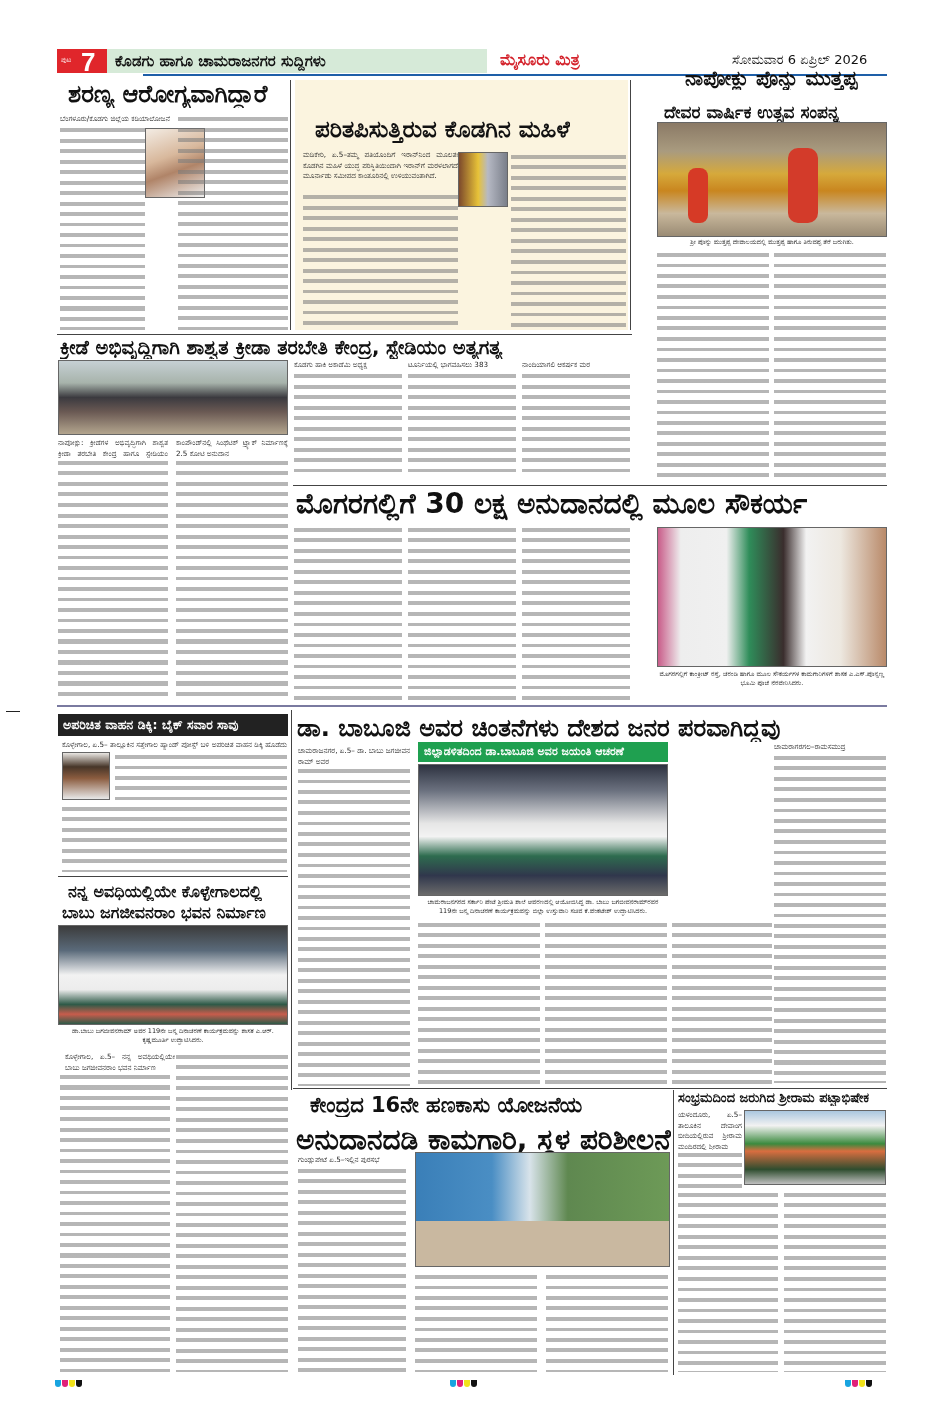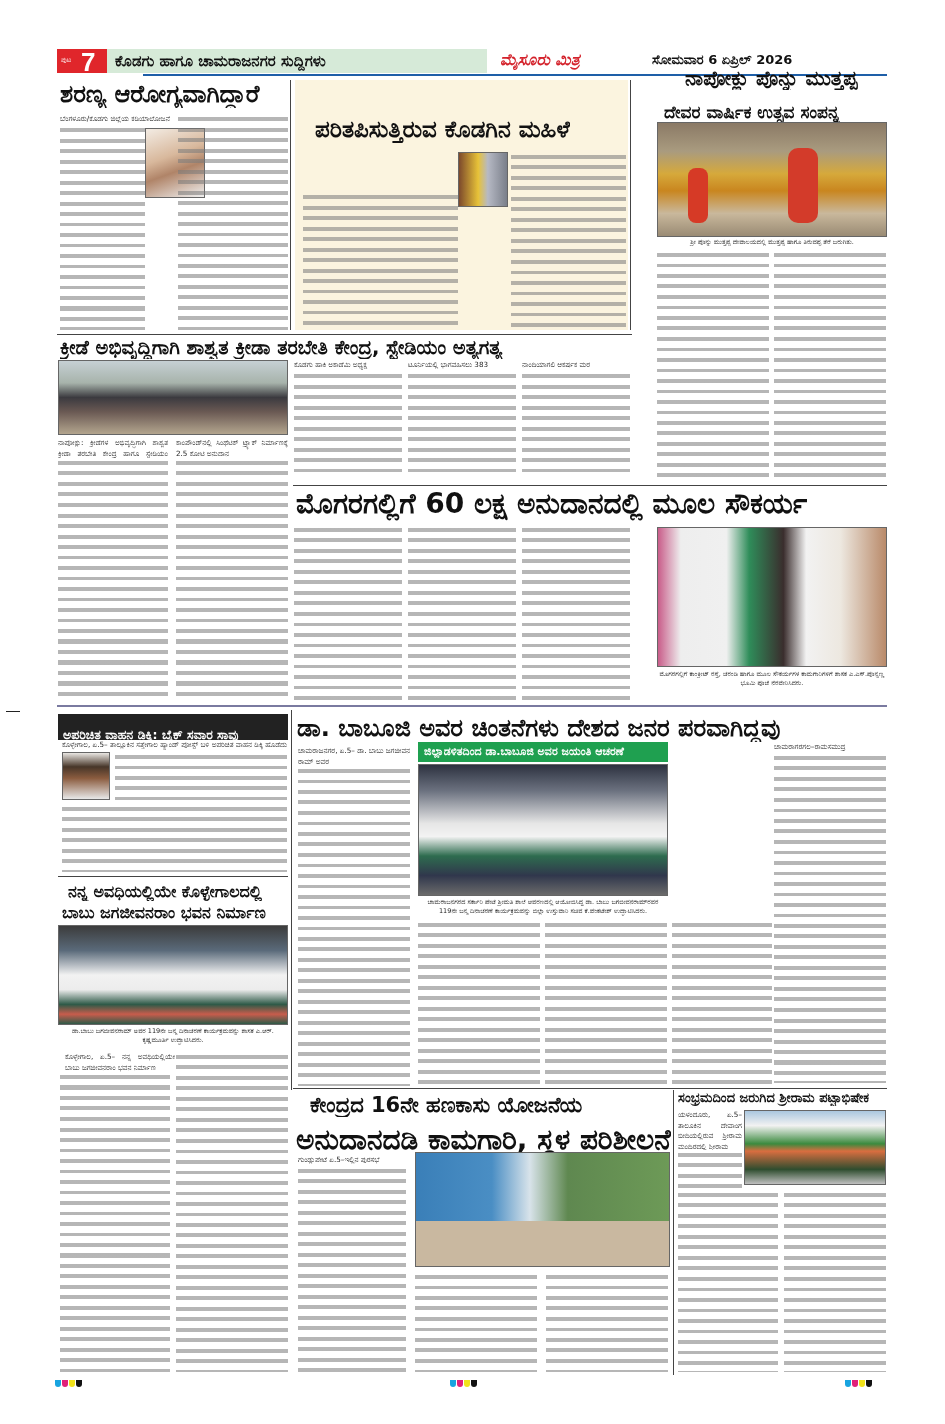--- a/index.html
+++ b/index.html
@@ -2,22 +2,22 @@
 <html><head>
 <meta charset="utf-8">
 <style>
 *{box-sizing:border-box;margin:0;padding:0}
 body{width:945px;height:1424px;background:#fff;font-family:"DejaVu Sans",sans-serif;position:relative;overflow:hidden;color:#111}
 .abs{position:absolute}
 #pg{left:57px;top:49px;width:63px;height:24px;background:#e0262b;color:#fff}
 #pg .lbl{position:absolute;left:4px;top:7px;font-size:7px}
 #pg .num{position:absolute;left:24px;top:-2px;font-size:26px;font-weight:bold;font-family:"Liberation Sans",sans-serif}
 #sec{left:107px;top:49px;width:380px;height:24px;background:#d6ead8;font-size:15px;font-weight:bold;padding:3px 8px}
-#brand{left:500px;top:50px;font-size:16px;font-weight:bold;color:#d4232c;font-style:italic}
-#date{left:652px;top:52px;font-size:13px;font-weight:bold}
+#brand{left:500px;top:50px;font-size:16px;font-weight:bold;color:#d4232c;}
+#date{left:732px;top:52px;font-size:13px;font-weight:normal}
 #bluebar{left:143px;top:74px;width:744px;height:2px;background:#1e5fa8}
 .rule{background:#444}
 
 .txt{position:absolute;font-size:7.2px;line-height:10.5px;color:#222;overflow:hidden;text-align:justify}
 .lines{background:repeating-linear-gradient(to bottom,transparent 0,transparent 3px,#7a7a7a 3px,#7a7a7a 7px,transparent 7px,transparent 10.5px);opacity:.55}
 .hl{position:absolute;font-weight:900;color:#111;font-family:"DejaVu Sans",sans-serif;white-space:nowrap;overflow:hidden}
 .photo{position:absolute;overflow:hidden;border:1px solid #666}
 .cap{position:absolute;font-size:6.5px;text-align:center;color:#222;overflow:hidden;line-height:9px}
 .cream{background:#fbf4df}
 </style>
@@ -30,29 +30,30 @@
 </div>
 <div id="sec" class="abs">ಕೊಡಗು ಹಾಗೂ ಚಾಮರಾಜನಗರ ಸುದ್ದಿಗಳು</div>
 <div id="brand" class="abs">ಮೈಸೂರು ಮಿತ್ರ</div>
 <div id="date" class="abs">ಸೋಮವಾರ 6 ಏಪ್ರಿಲ್ 2026</div>
 <div id="bluebar" class="abs"></div>
 
 <div class="abs rule" style="left:290px;top:80px;width:1px;height:250px"></div>
 <div class="abs rule" style="left:630px;top:80px;width:1px;height:250px"></div>
 
 <div>
-  <div class="hl" style="left:60px;top:80px;font-size:24px;width:230px">ಶರಣ್ಯ ಆರೋಗ್ಯವಾಗಿದ್ದಾರೆ</div>
+  <div class="hl" style="left:68px;top:80px;font-size:24px;width:230px">ಶರಣ್ಯ ಆರೋಗ್ಯವಾಗಿದ್ದಾರೆ</div>
   <div class="txt" style="left:60px;top:114px;width:110px;height:10px">ಬೆಂಗಳೂರು/ಕೊಡಗು ಜಿಲ್ಲೆಯ ಕಡಿಯಾಲೋಜನೆ ಶಿಬಿರಕ್ಕೆ ಕೇರಳದಿಂದ ಚಾರಣಕ್ಕಾಗಿ ಬಂದು ಏ.2ರಿಂದ ನಾಪತ್ತೆಯಾಗಿದ್ದ ಜಿ.ಎಸ್. ಶರಣ್ಯ(36) ಪತ್ತೆಯಾಗಿದ್ದು, ಅವರು ಆರೋಗ್ಯವಾಗಿದ್ದಾರೆ ಎಂದು ಅರಣ್ಯ ಸಚಿವ ಈಶ್ವರ ಬಿ.ಖಂಡ್ರೆ ತಿಳಿಸಿದ್ದಾರೆ.</div>
   <div class="abs lines" style="left:60px;top:125px;width:85px;height:205px"></div>
   <div class="photo" style="left:145px;top:128px;width:60px;height:70px;background:linear-gradient(160deg,#f3ece4 0,#d8b89c 40%,#b08468 60%,#f0f0f0 100%)"></div>
   <div class="abs lines" style="left:178px;top:114px;width:110px;height:216px"></div>
 </div>
 
 <div class="abs cream" style="left:295px;top:80px;width:333px;height:250px">
   <div class="hl" style="left:20px;top:36px;font-size:23px">ಪರಿತಪಿಸುತ್ತಿರುವ ಕೊಡಗಿನ ಮಹಿಳೆ</div>
+  <div class="txt" style="left:8px;top:70px;width:155px;height:42px">ಮಡಿಕೇರಿ, ಏ.5–ತಮ್ಮ ಪತಿಯೊಂದಿಗೆ ಇರಾನ್‌ನಿಂದ ಮೂಲತಃ ಕೊಡಗಿನ ಮಹಿಳೆ ಯುದ್ಧ ಪರಿಸ್ಥಿತಿಯಿಂದಾಗಿ ಇರಾನ್‌ಗೆ ಮರಳಲಾಗದೆ ಮೂರ್ನಾಡು ಸಮೀಪದ ಕಾಂತೂರಿನಲ್ಲಿ ಉಳಿಯುವಂತಾಗಿದೆ.</div>
   <div class="photo" style="left:163px;top:72px;width:50px;height:55px;background:linear-gradient(90deg,#7d4a2c 0,#e7c238 40%,#b6b9c4 60%,#7a7f8a 100%)"></div>
   <div class="abs lines" style="left:8px;top:112px;width:155px;height:135px"></div>
   <div class="abs lines" style="left:216px;top:72px;width:115px;height:175px"></div>
 </div>
 
 <div>
   <div class="hl" style="left:685px;top:66px;font-size:20px">ನಾಪೋಕ್ಲು ಪೊನ್ನು ಮುತ್ತಪ್ಪ</div>
   <div class="hl" style="left:664px;top:102px;font-size:17px">ದೇವರ ವಾರ್ಷಿಕ ಉತ್ಸವ ಸಂಪನ್ನ</div>
   <div class="photo" style="left:657px;top:122px;width:230px;height:115px;background:linear-gradient(180deg,#8b7a66 0,#a99b7f 25%,#d6a93b 45%,#c9861f 60%,#c9b89c 80%,#9a8b74 100%)">
     <div class="abs" style="left:30px;top:45px;width:20px;height:55px;background:#d63a26;border-radius:8px"></div>
@@ -74,31 +75,31 @@
   <div class="txt" style="left:294px;top:360px;width:108px;height:10px">ಕೊಡಗು ಹಾಕಿ ಅಕಾಡೆಮಿ ಅಧ್ಯಕ್ಷ</div>
   <div class="abs lines" style="left:294px;top:371px;width:108px;height:108px"></div>
   <div class="txt" style="left:408px;top:360px;width:108px;height:10px">ಟೂರ್ನಿಯಲ್ಲಿ ಭಾಗವಹಿಸಲು 383</div>
   <div class="abs lines" style="left:408px;top:371px;width:108px;height:108px"></div>
   <div class="txt" style="left:522px;top:360px;width:108px;height:10px">ನಾಂದಿಯಾಗಲಿ ಆಕರ್ಷಕ ಮರ</div>
   <div class="abs lines" style="left:522px;top:371px;width:108px;height:108px"></div>
 </div>
 
 <div>
   <div class="abs rule" style="left:293px;top:485px;width:594px;height:1px"></div>
-  <div class="hl" style="left:296px;top:487px;font-size:28px">ಮೊಗರಗಲ್ಲಿಗೆ 60 ಲಕ್ಷ ಅನುದಾನದಲ್ಲಿ ಮೂಲ ಸೌಕರ್ಯ</div>
+  <div class="hl" style="left:296px;top:487px;font-size:28px">ಮೊಗರಗಲ್ಲಿಗೆ 30 ಲಕ್ಷ ಅನುದಾನದಲ್ಲಿ ಮೂಲ ಸೌಕರ್ಯ</div>
   <div class="abs lines" style="left:294px;top:525px;width:108px;height:175px"></div>
   <div class="abs lines" style="left:408px;top:525px;width:108px;height:175px"></div>
   <div class="abs lines" style="left:522px;top:525px;width:108px;height:175px"></div>
   <div class="photo" style="left:657px;top:527px;width:230px;height:140px;background:linear-gradient(90deg,#c95d8a 0,#eeeeee 10%,#f0f0f0 30%,#2f8d5a 40%,#3a2d2d 55%,#f2f2f2 65%,#ede8e0 80%,#b98a6a 100%)"></div>
   <div class="cap" style="left:657px;top:670px;width:230px;height:20px">ಮೊಗರಗಲ್ಲಿಗೆ ಕಾಂಕ್ರೀಟ್ ರಸ್ತೆ, ಚರಂಡಿ ಹಾಗೂ ಮೂಲ ಸೌಕರ್ಯಗಳ ಕಾಮಗಾರಿಗಳಿಗೆ ಶಾಸಕ ಎ.ಎಸ್.ಪೊನ್ನಣ್ಣ ಭೂಮಿ ಪೂಜೆ ನೆರವೇರಿಸಿದರು.</div>
   <div class="abs rule" style="left:57px;top:705px;width:830px;height:2px;background:#7a7aa0"></div>
 </div>
 
 <div>
-  <div class="abs" style="left:58px;top:714px;width:230px;height:22px;background:#222;color:#fff;font-weight:bold;font-size:12.5px;padding:13px 5px;white-space:nowrap;overflow:hidden">ಅಪರಿಚಿತ ವಾಹನ ಡಿಕ್ಕಿ: ಬೈಕ್ ಸವಾರ ಸಾವು</div>
+  <div class="abs" style="left:58px;top:714px;width:230px;height:22px;background:#222;color:#fff;font-weight:bold;font-size:12.5px;padding:3px 5px;white-space:nowrap;overflow:hidden">ಅಪರಿಚಿತ ವಾಹನ ಡಿಕ್ಕಿ: ಬೈಕ್ ಸವಾರ ಸಾವು</div>
   <div class="txt" style="left:62px;top:740px;width:225px;height:10px">ಕೊಳ್ಳೇಗಾಲ, ಏ.5– ತಾಲ್ಲೂಕಿನ ಸತ್ತೇಗಾಲ ಹ್ಯಾಂಡ್ ಪೋಸ್ಟ್ ಬಳಿ ಅಪರಿಚಿತ ವಾಹನ ಡಿಕ್ಕಿ ಹೊಡೆದು ತೀವ್ರ ಗಾಯಗೊಂಡಿದ್ದ ಬೈಕ್ ಸವಾರ ಚಿಕಿತ್ಸೆ ಫಲಕಾರಿಯಾಗದೆ ಸಾವನ್ನಪ್ಪಿರುವ ಘಟನೆ ನಡೆದಿದೆ.</div>
   <div class="photo" style="left:62px;top:752px;width:48px;height:48px;background:linear-gradient(180deg,#e9e6e2 0,#473629 30%,#8b5c3f 55%,#e8e8e8 100%)"></div>
   <div class="abs lines" style="left:115px;top:752px;width:172px;height:48px"></div>
   <div class="abs lines" style="left:62px;top:804px;width:225px;height:68px"></div>
 </div>
 
 <div>
   <div class="abs" style="left:291px;top:710px;width:1px;height:380px;background:#444"></div>
   <div class="hl" style="left:297px;top:714px;font-size:24px">ಡಾ. ಬಾಬೂಜಿ ಅವರ ಚಿಂತನೆಗಳು ದೇಶದ ಜನರ ಪರವಾಗಿದ್ದವು</div>
   <div class="txt" style="left:298px;top:746px;width:112px;height:20px">ಚಾಮರಾಜನಗರ, ಏ.5– ಡಾ. ಬಾಬು ಜಗಜೀವನ ರಾಮ್ ಅವರ</div>

